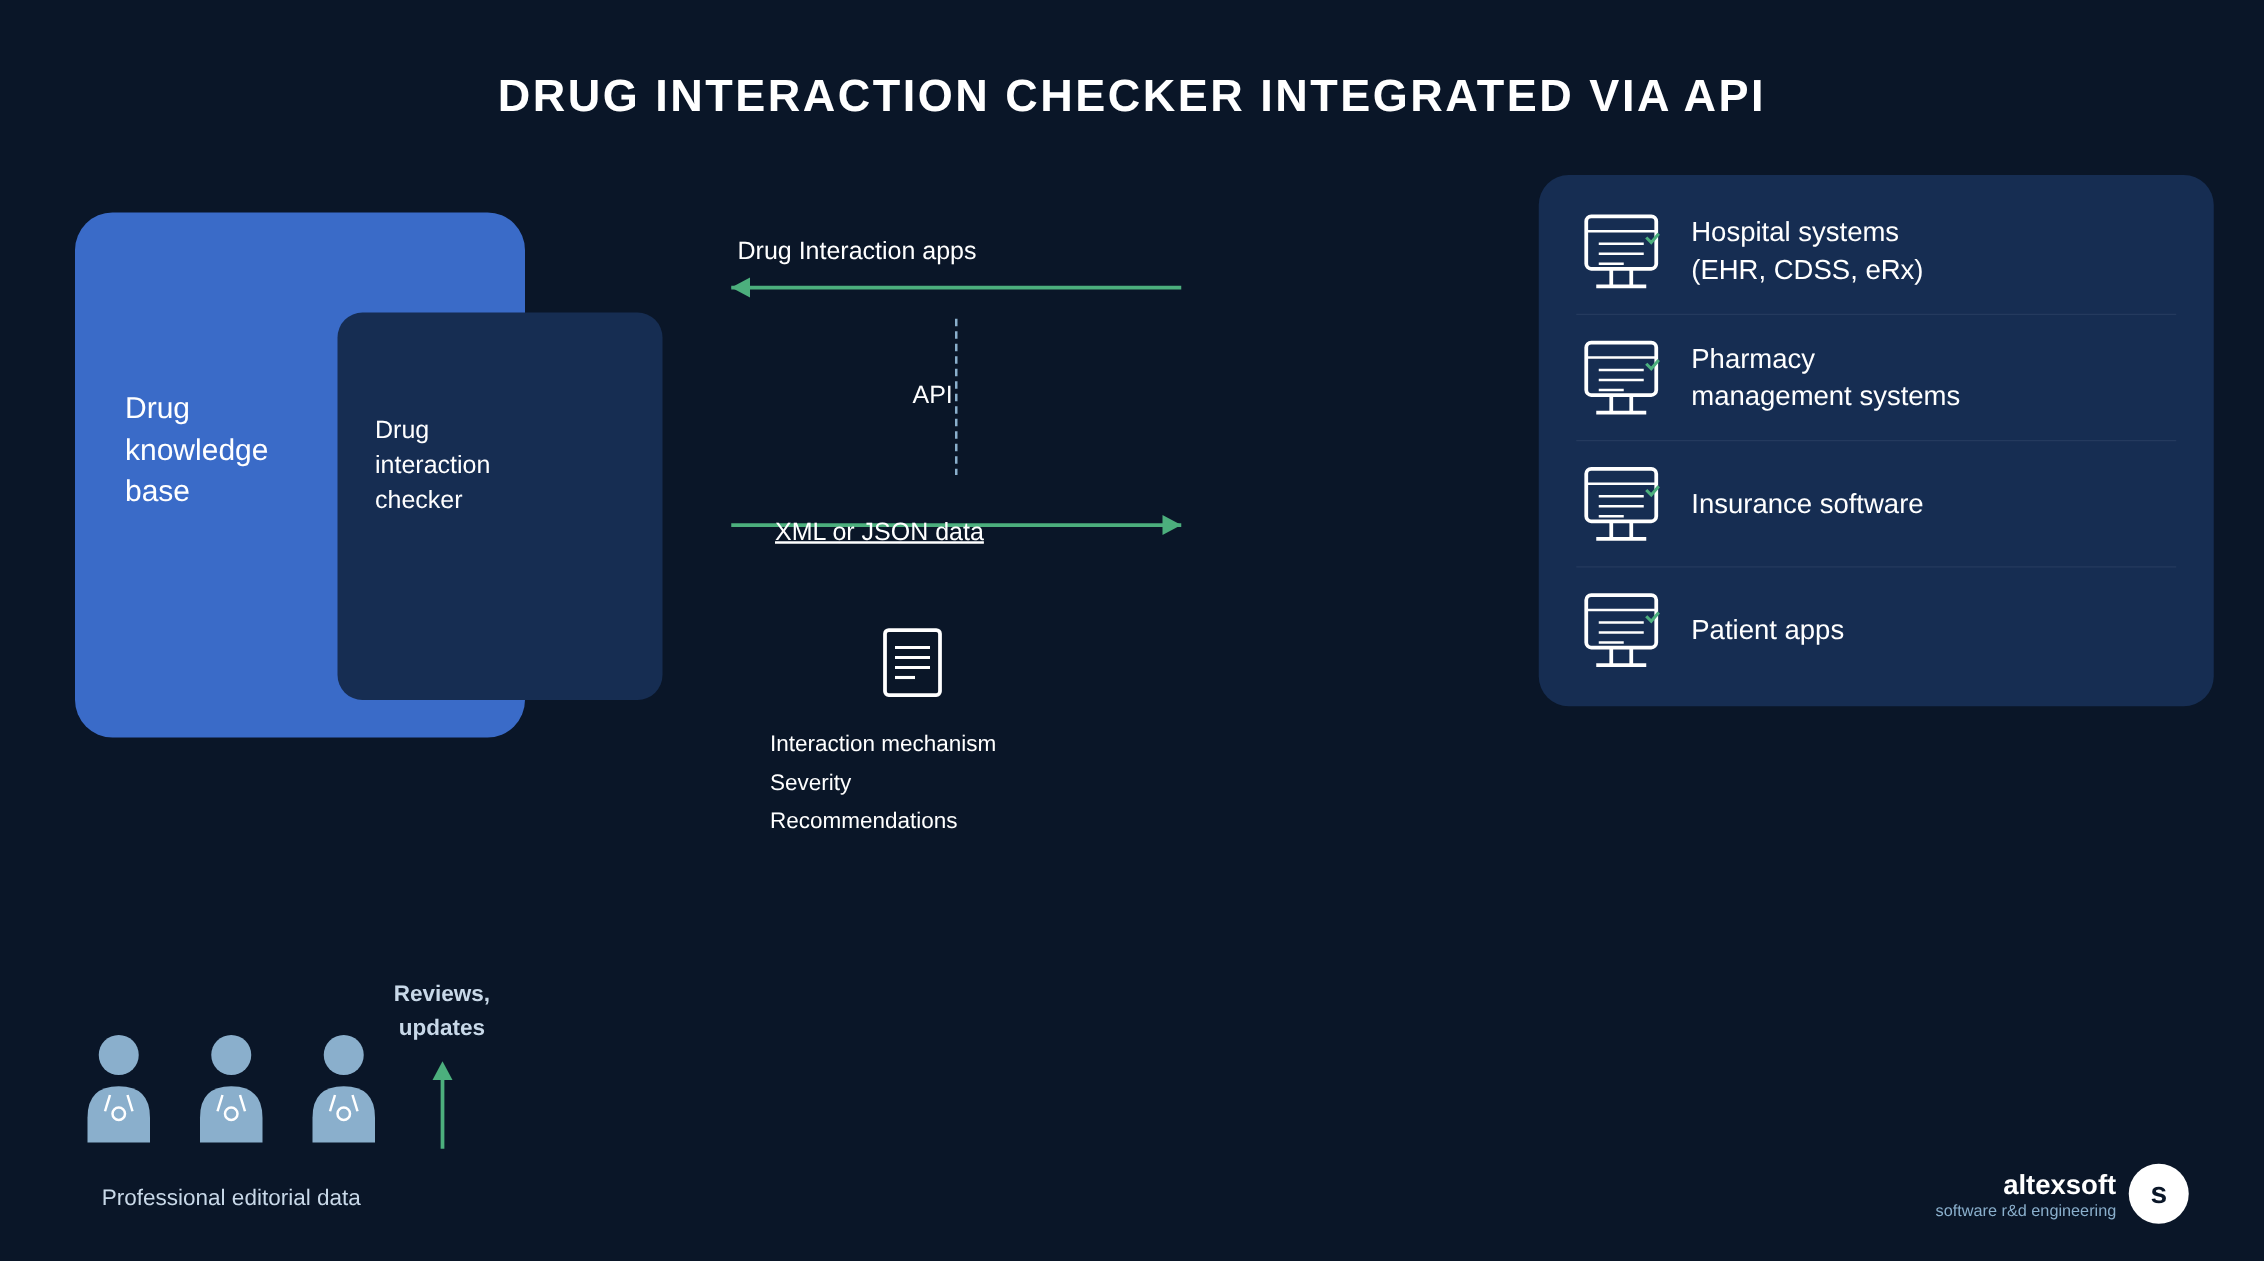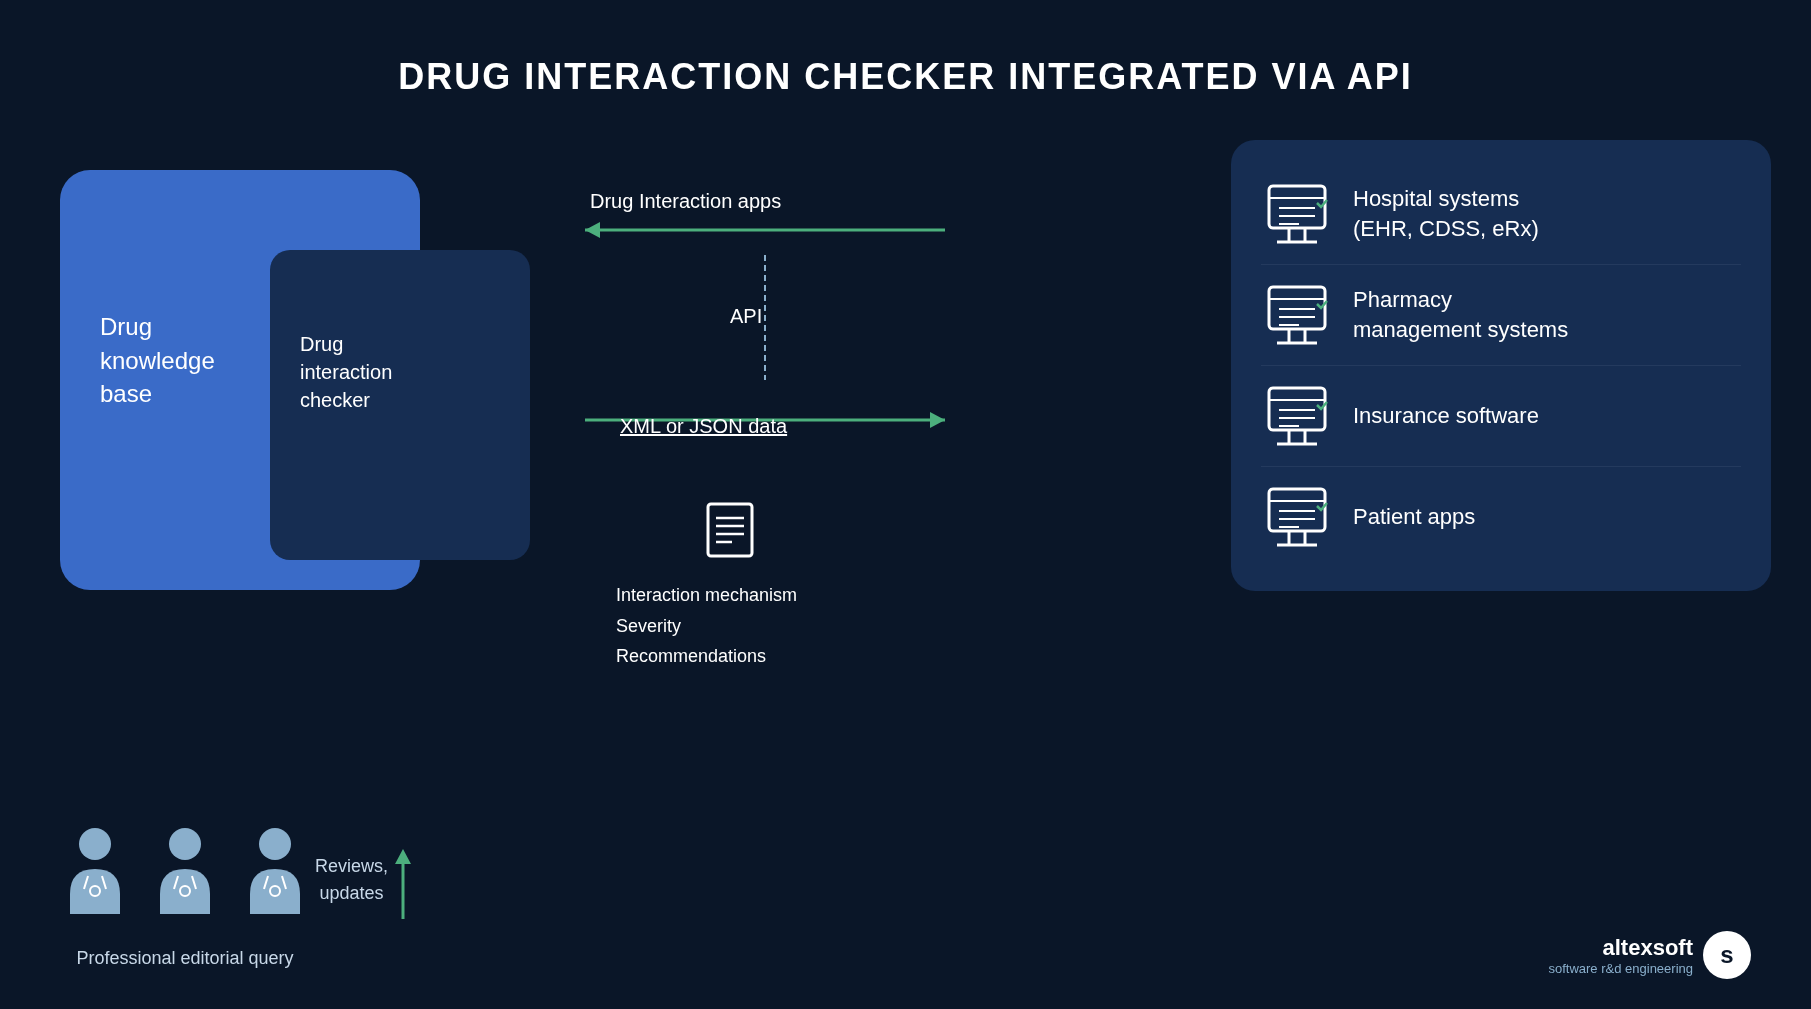--- a/index.html
+++ b/index.html
@@ -135,21 +135,21 @@
     }
 
     
     .right-panel {
       position: absolute;
       right: 40px;
       top: 30px;
       width: 540px;
       background-color: #162d52;
       border-radius: 24px;
-      padding: 24px 30px;
+      padding: 11px 30px;
     }
 
     .system-item {
       display: flex;
       align-items: center;
       padding: 14px 0;
       border-bottom: 1px solid #243a5e;
     }
 
     .system-item:last-child {
@@ -192,21 +192,23 @@
       gap: 20px;
       margin-top: 6px;
     }
 
     
     .reviews-area {
       position: absolute;
       left: 315px;
       bottom: 85px;
       display: flex;
-      align-items: center;
+      flex-direction: column;
+      align-items: center;
+      font-weight: bold;
     }
 
     .reviews-label {
       color: #c8d8e8;
       font-size: 18px;
       line-height: 1.5;
       text-align: center;
       margin-bottom: 8px;
     }
 
@@ -387,21 +389,21 @@
       </svg>
 
       <svg width="70" height="110" viewBox="0 0 70 110">
         <circle cx="35" cy="20" r="16" fill="#8aafcc"></circle>
         <path d="M10 70 Q10 45 35 45 Q60 45 60 70 L60 90 L10 90 Z" fill="#8aafcc"></path>
         <line x1="28" y1="52" x2="24" y2="65" stroke="#ffffff" stroke-width="2"></line>
         <line x1="42" y1="52" x2="46" y2="65" stroke="#ffffff" stroke-width="2"></line>
         <circle cx="35" cy="67" r="5" fill="none" stroke="#ffffff" stroke-width="2"></circle>
       </svg>
     </div>
-    <div class="editorial-label">Professional editorial query</div>
+    <div class="editorial-label">Professional editorial data</div>
   </div>
 
 </div>
 
 <div class="altexsoft-logo">
   <div class="altexsoft-text">
     <div class="altexsoft-name">altexsoft</div>
     <div class="altexsoft-sub">software r&amp;d engineering</div>
   </div>
   <div class="altex-icon-circle">s</div>

